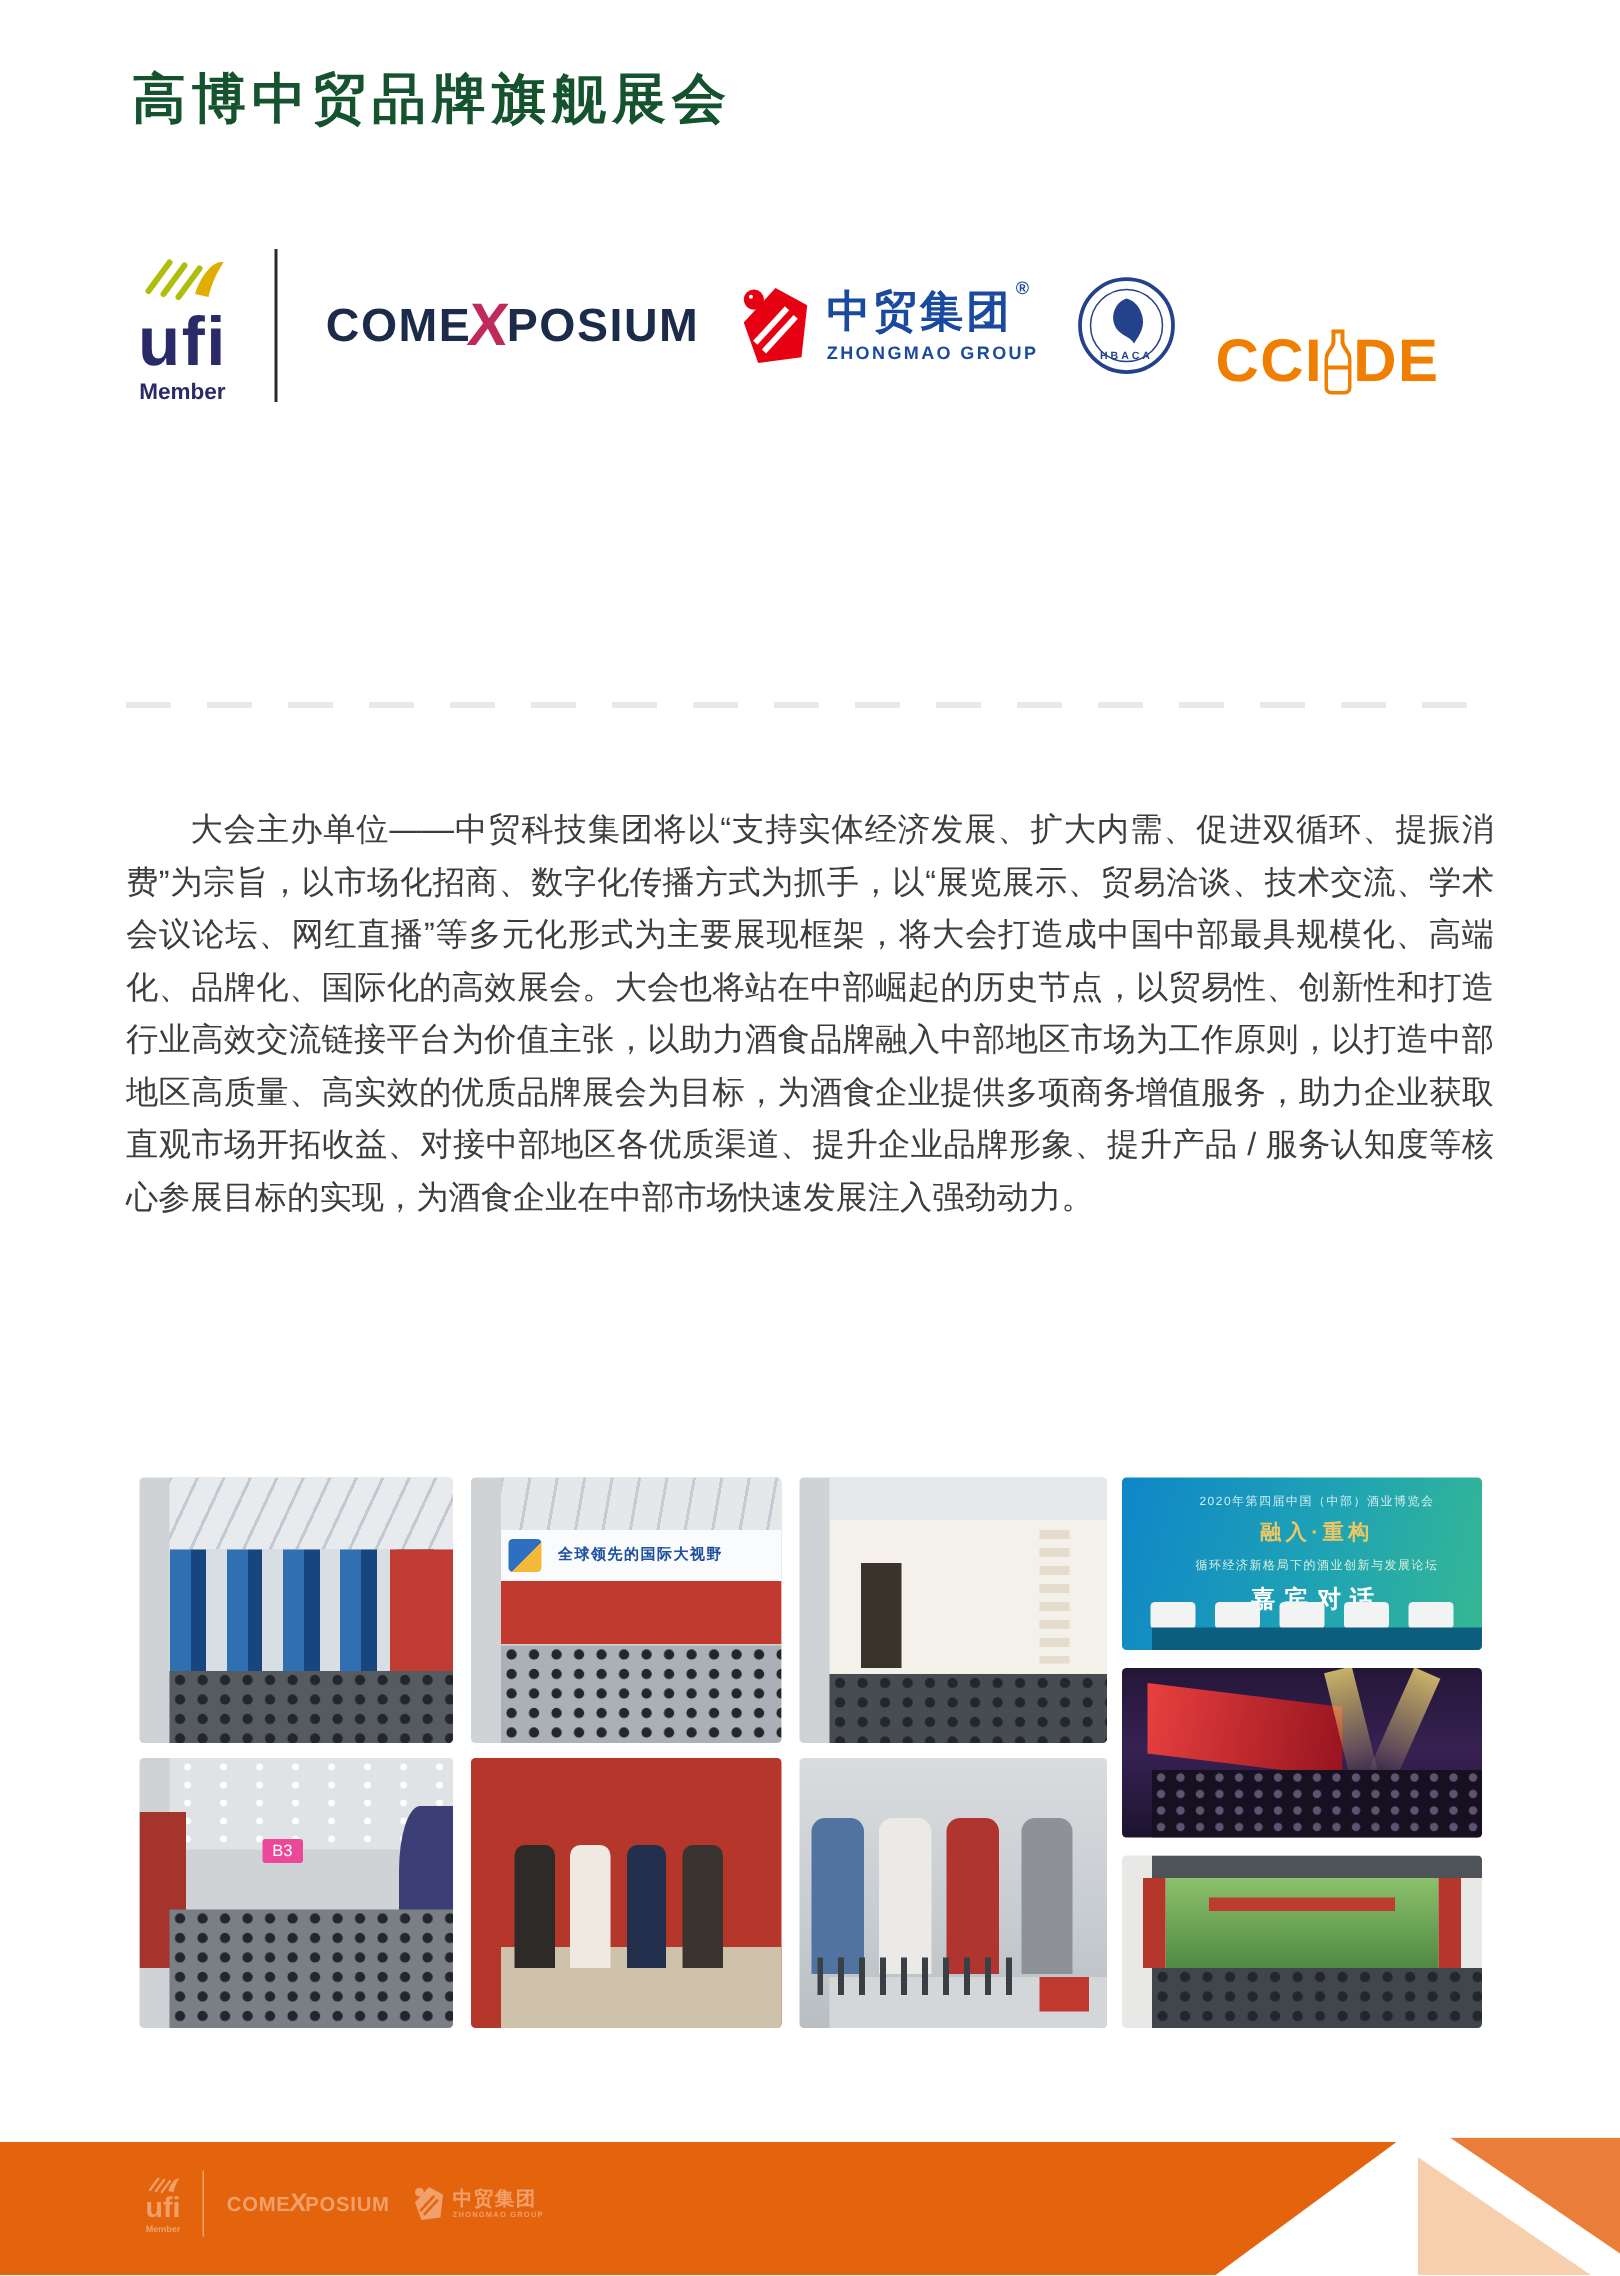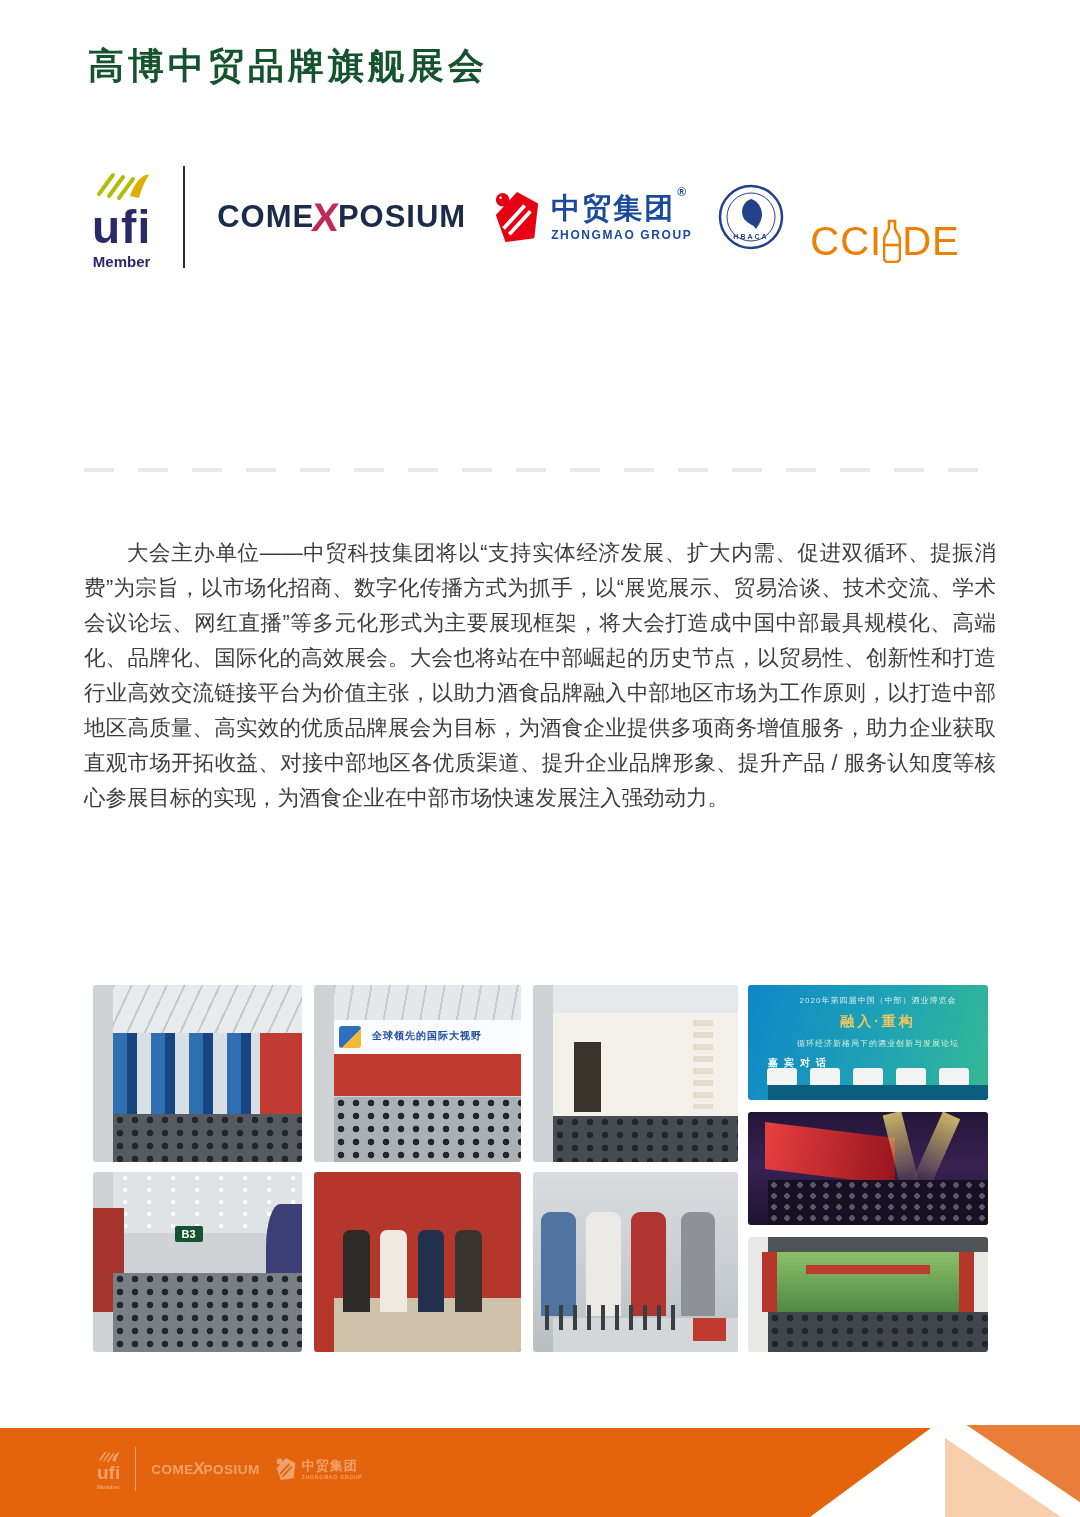--- a/index.html
+++ b/index.html
@@ -16,21 +16,21 @@
   .ufi .u-name{font-size:46px;font-weight:700;color:#2A2A68;letter-spacing:1px;margin-top:2px;}
   .ufi .u-member{font-size:15px;font-weight:700;color:#2A2A68;margin-top:4px;}
   .vdiv{width:2px;height:102px;background:#2b2b2b;margin:0 6px;}
   .comex{display:flex;align-items:center;font-size:31px;font-weight:800;color:#1C2B4A;letter-spacing:1px;}
   .comex .cx{color:#C02A5B;font-size:40px;font-weight:800;margin:0 -2px;transform:skewX(-6deg);display:inline-block;}
   .zm{display:flex;align-items:center;gap:9px;}
   .zm-txt{display:flex;flex-direction:column;line-height:1;}
   .zm-cn{font-size:29px;font-weight:800;color:#1A4A9E;letter-spacing:2px;position:relative;}
   .zm-cn .reg{font-size:12px;position:absolute;top:-8px;margin-left:2px;}
   .zm-en{font-size:12px;font-weight:700;color:#1A4A9E;letter-spacing:1.6px;margin-top:6px;}
-  .cciade-sm{display:flex;align-items:center;color:#F07E00;font-weight:400;font-size:40px;letter-spacing:1px;margin-top:48px;}
+  .cciade-sm{display:flex;align-items:center;color:#F07E00;font-weight:700;font-size:40px;letter-spacing:1px;margin-top:48px;}
   .cciade-sm svg{margin:0 1px;}
 
   
   .hero{position:absolute;left:90px;top:318px;display:flex;align-items:flex-start;}
   .hero-wordmark{width:244px;overflow:visible;}
   .hero-wordmark span{display:inline-block;font-size:88px;font-weight:800;color:#E87A22;
         letter-spacing:-3px;line-height:1;transform:scaleX(.78);transform-origin:left top;white-space:nowrap;}
   .hero-right{margin-top:8px;}
   .hero-cn{font-size:40px;font-weight:700;color:#E87A22;letter-spacing:0.5px;white-space:nowrap;}
   .hero-en{font-size:15px;color:#ACACAC;letter-spacing:4.4px;margin-top:9px;white-space:nowrap;}
@@ -68,38 +68,38 @@
   .p3 .ceil{top:0;height:16%;background:#e6e9eb;}
   .p3 .wall{top:16%;height:58%;background:#f4f1ea;}
   .p3 .door{position:absolute;left:20%;top:32%;width:13%;height:40%;background:#3a332c;}
   .p3 .trim{position:absolute;right:12%;top:20%;width:10%;height:50%;background:repeating-linear-gradient(180deg,#e4ddcd 0 6px,#f4f1ea 6px 12px);}
   .p3 .crowd{bottom:0;height:26%;background-color:#474c53;}
 
   .p4{left:655px;top:0;width:240px;height:115px;background:linear-gradient(105deg,#0f86c8 0%,#1fa3b4 55%,#36b893 100%);}
   .p4 .t1{top:9%;text-align:center;font-size:8px;color:#d5edf3;letter-spacing:1px;}
   .p4 .t2{top:24%;text-align:center;font-size:14px;font-weight:700;color:#ecc765;letter-spacing:3px;}
   .p4 .t3{top:46%;text-align:center;font-size:8px;color:#d9f0dc;letter-spacing:1px;}
-  .p4 .t4{top:62%;text-align:left;font-size:10px;font-weight:700;color:#ffffff;letter-spacing:6px;}
+  .p4 .t4{top:62%;text-align:center;font-size:16px;font-weight:700;color:#ffffff;letter-spacing:6px;}
   .p4 .stage{bottom:0;height:13%;background:#0d5e7e;}
   .p4 .sofas{position:absolute;bottom:12%;left:8%;right:8%;height:16%;display:flex;justify-content:space-between;}
   .p4 .sofas i{width:15%;background:#f2f4f4;border-radius:3px;}
 
   .p5{left:655px;top:127px;width:240px;height:113px;background:linear-gradient(180deg,#241638 0%,#372152 48%,#1d1430 100%);}
   .p5 .screen{position:absolute;left:7%;top:16%;width:54%;height:42%;background:linear-gradient(100deg,#e8403f,#97141f);transform:skewY(7deg);}
   .p5 .beam1,.p5 .beam2{position:absolute;width:8%;height:70%;background:linear-gradient(180deg,rgba(255,230,120,.75),rgba(255,230,120,0));}
   .p5 .beam1{right:18%;top:0;transform:rotate(24deg);}
   .p5 .beam2{right:32%;top:0;transform:rotate(-14deg);}
   .p5 .crowd{bottom:0;height:40%;background-color:#171020;background-image:radial-gradient(circle at 6px 5px,#5e5370 0 2.6px,transparent 3px);background-size:13px 11px;}
 
   .p6{left:0;top:187px;width:209px;height:180px;}
   .p6 .ceil{top:0;height:34%;background:#dfe3e6;background-image:radial-gradient(circle,#ffffff 0 2px,transparent 2.6px);background-size:24px 12px;}
   .p6 .colL{position:absolute;left:0;top:20%;width:15%;height:58%;background:#A5342C;}
   .p6 .colR{position:absolute;right:0;top:18%;width:17%;height:60%;background:#3C3F75;border-radius:40% 0 0 0;}
   .p6 .crowd{bottom:0;height:44%;background-color:#7a7f86;}
-  .p6 .b3{position:absolute;left:39%;top:30%;background:#14532d;color:#fff;font-size:11px;font-weight:700;padding:2px 7px;border-radius:2px;}
+  .p6 .b3{position:absolute;left:39%;top:30%;background:#ec4899;color:#fff;font-size:11px;font-weight:400;padding:2px 7px;border-radius:2px;}
 
   .p7{left:221px;top:187px;width:207px;height:180px;background:#b5362b;}
   .p7 .floor{bottom:0;height:30%;background:#cfc2ab;}
   .p7 .fig{position:absolute;bottom:22%;width:13%;height:46%;border-radius:7px 7px 0 0;background:#2e2a28;}
   .p7 .f1{left:14%;}
   .p7 .f2{left:32%;background:#efe9e2;}
   .p7 .f3{left:50%;background:#23304d;}
   .p7 .f4{left:68%;background:#3a3431;}
 
   .p8{left:440px;top:187px;width:205px;height:180px;background:linear-gradient(180deg,#d9dcdf 0,#c7ccd0 60%,#b9bec2 100%);}

